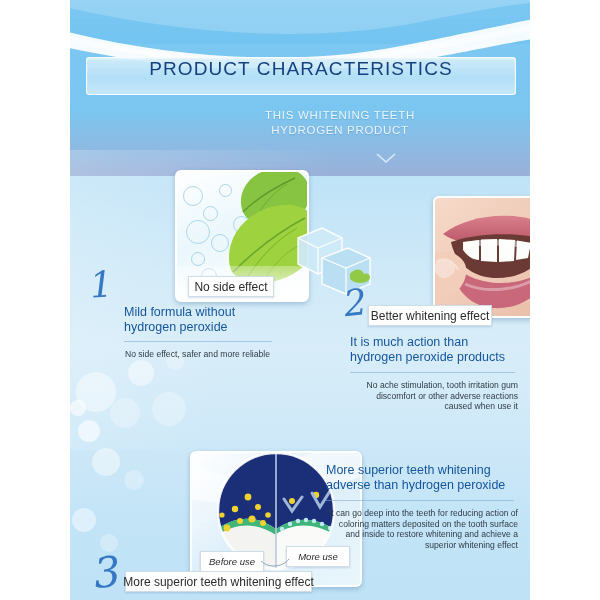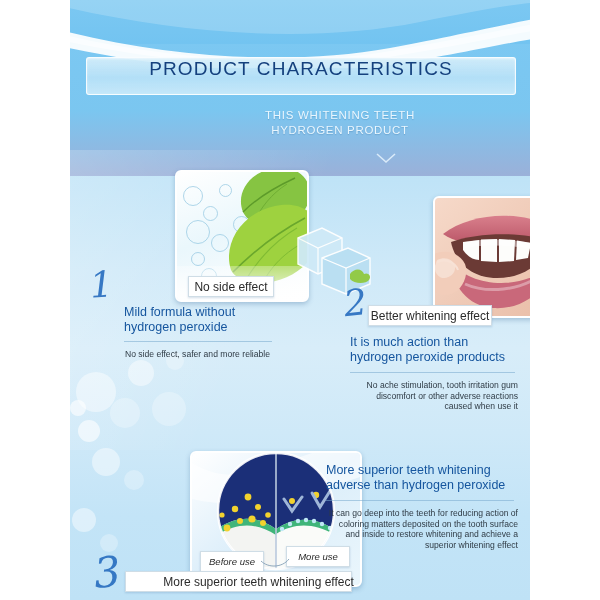--- a/index.html
+++ b/index.html
@@ -297,21 +297,21 @@
         </g>
         <circle cx="84" cy="58" r="58" fill="none" stroke="#ffffff" stroke-width="2.4" opacity=".9"></circle>
       </svg>
       <div class="capt" style="left:8px;top:98px;width:62px;height:19px;font-size:9.5px;">Before use</div>
       <div class="capt" style="left:94px;top:93px;width:62px;height:19px;font-size:9.5px;">More use</div>
       <svg style="position:absolute;left:68px;top:106px;width:30px;height:10px;" viewBox="0 0 30 10">
         <path d="M1,2 C8,9 22,9 29,0" fill="none" stroke="#8fa8bd" stroke-width="1"></path>
       </svg>
     </div>
 
-    <div class="capt" style="left:55px;top:571px;width:185px;height:19px;padding-left:40px;">More superior teeth whitening effect</div>
+    <div class="capt" style="left:55px;top:571px;width:185px;height:19px;">More superior teeth whitening effect</div>
 
     <div class="num" style="left:24px;top:552px;font-size:42px;transform:rotate(-5deg);">3</div>
 
     <div class="head" style="left:256px;top:463px;width:190px;">More superior teeth whitening adverse than hydrogen peroxide</div>
     <div class="rule" style="left:256px;top:500px;width:188px;"></div>
     <div class="body" style="left:256px;top:508px;width:192px;">It can go deep into the teeth for reducing action of coloring matters deposited on the tooth surface and inside to restore whitening and achieve a superior whitening effect</div>
 
   </div>
 </div>
 

